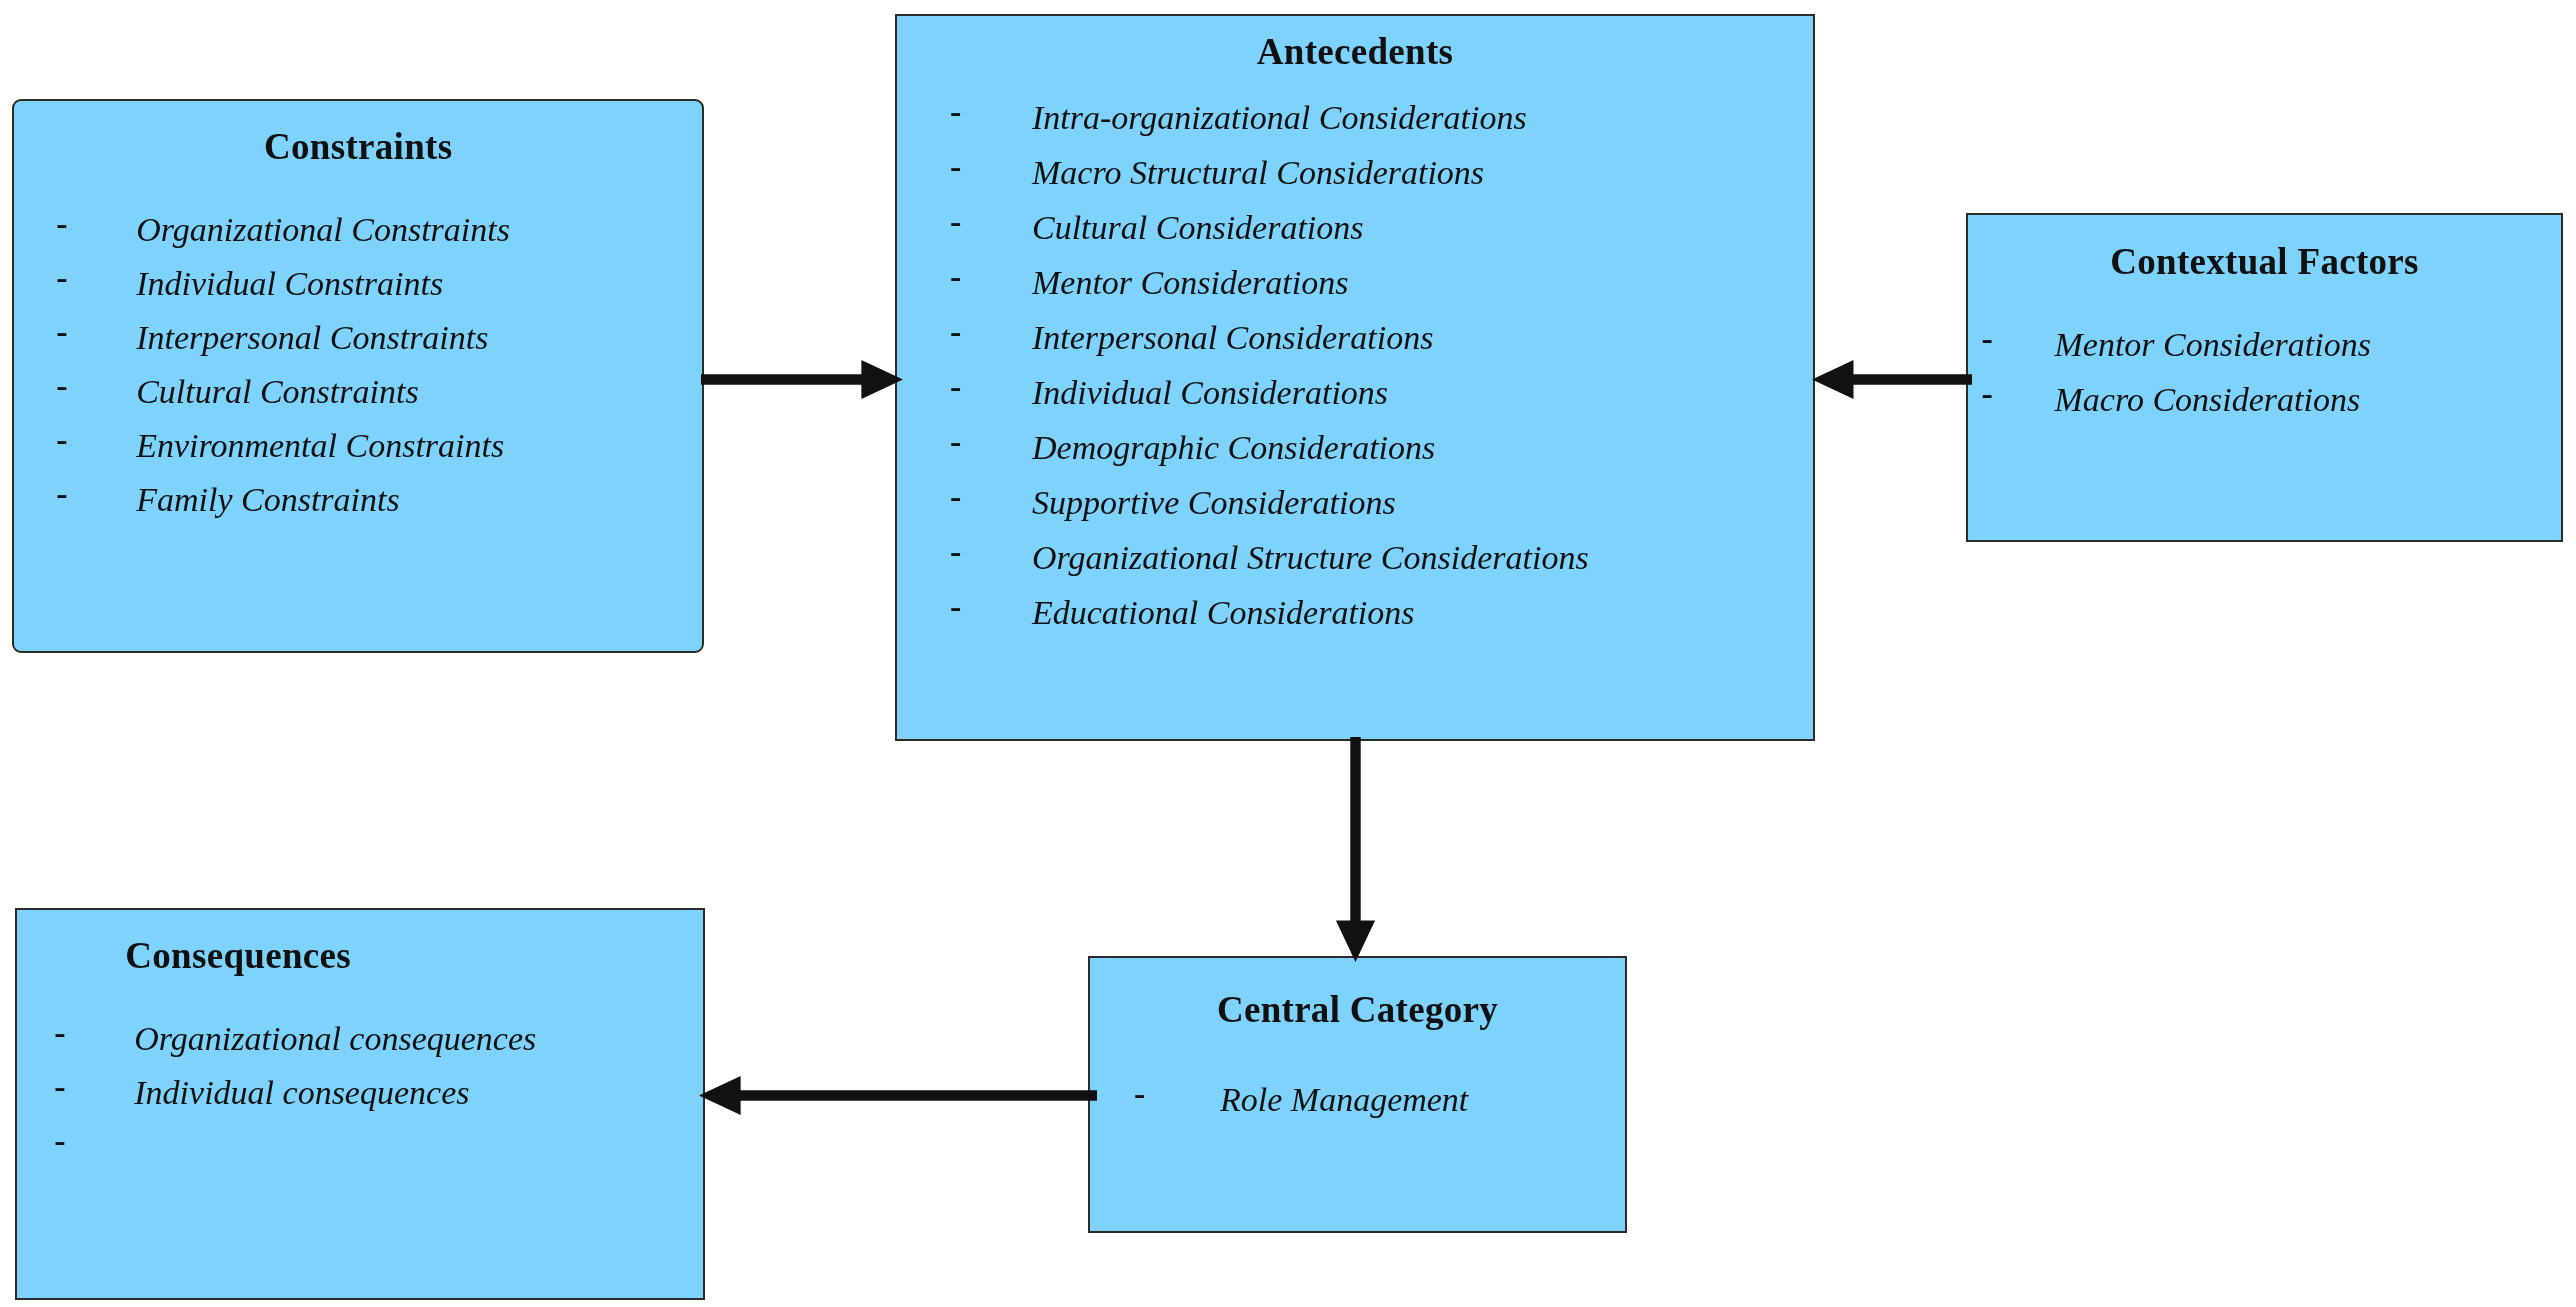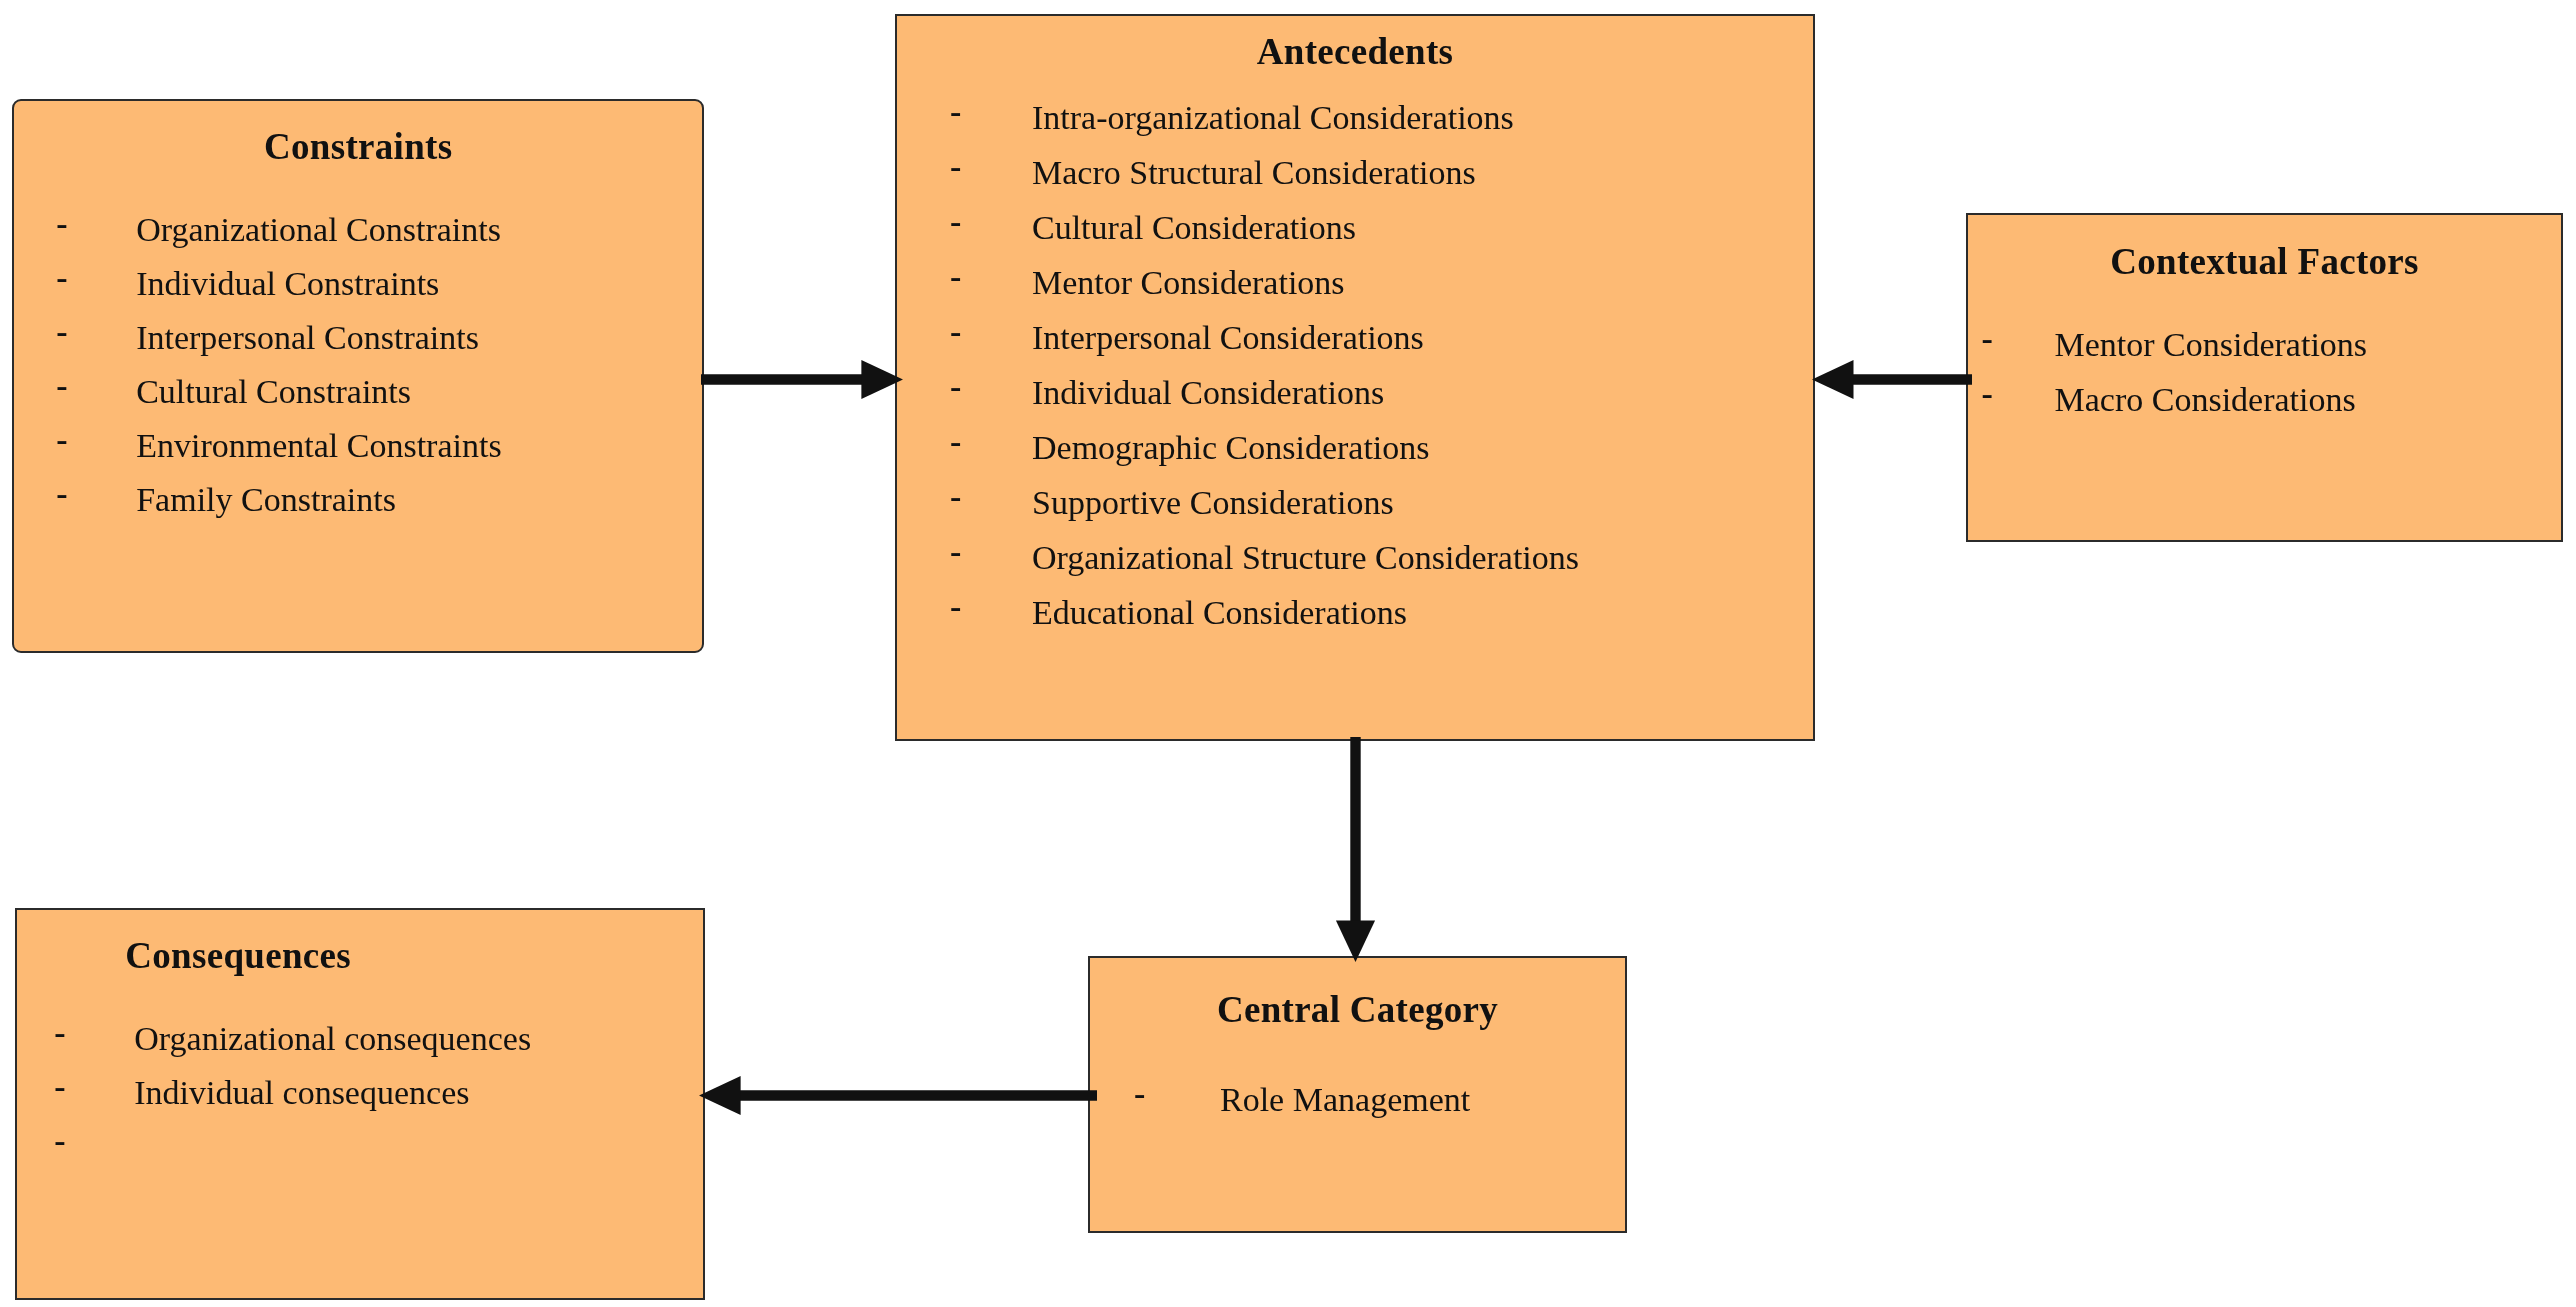--- a/index.html
+++ b/index.html
@@ -12,21 +12,21 @@
     width: 2576px;
     height: 1307px;
     background: #ffffff;
     font-family: "Liberation Serif", "DejaVu Serif", serif;
     overflow: hidden;
   }
   .box {
     position: absolute;
     box-sizing: border-box;
     border: 2.4px solid #2b2b2b;
-    background: #fdba74;
+    background: #7dd3fc;
   }
   .box-title {
     text-align: center;
     font-weight: bold;
     color: #111111;
     font-size: 37px;
     line-height: 1.0;
     letter-spacing: 0.3px;
   }
   .item-list {
@@ -45,20 +45,21 @@
     flex: 0 0 auto;
     font-size: 34px;
     color: #111111;
     font-weight: 600;
     transform: translateY(-6.1px);
     display: inline-block;
   }
   .item-label {
     flex: 1 1 auto;
     white-space: nowrap;
+    font-style: italic;
   }
 
   
   #constraints-box {
     left: 12.2px;  top: 99px;  width: 692px;  height: 554px; border-radius: 9px;
   }
   #constraints-box .box-title { margin-top: 27px; }
   #constraints-box .item-list { margin-top: 48px; padding-left: 42px; }
   #constraints-box .item-row { margin-bottom: 20px; }
   #constraints-box .dash { width: 80px; }

